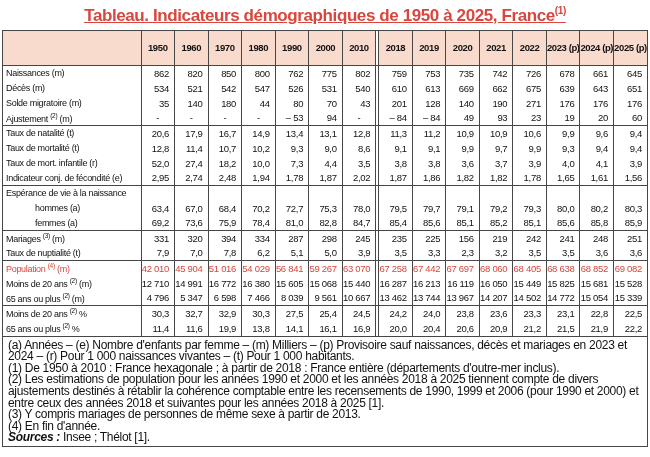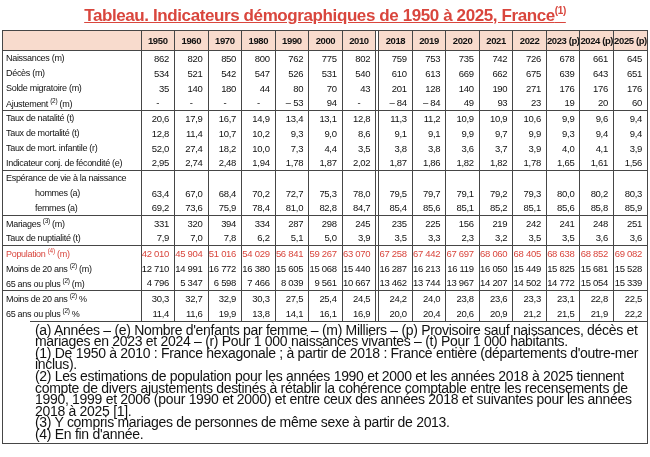--- a/index.html
+++ b/index.html
@@ -19,36 +19,36 @@
   }
   .title sup{font-size:10px;}
   .frame{margin:0 2px;border:1px solid var(--line);}
   table{width:100%;border-collapse:collapse;table-layout:fixed;}
   col.c-label{width:138px;}
   col.c-gap{width:3px;}
   th,td{border-right:1px solid var(--line);padding:0;vertical-align:middle;}
   th:last-child,td:last-child{border-right:none;}
   thead th{
     background:var(--peach);border-bottom:1px solid var(--line);
-    font-size:9.5px;font-weight:bold;height:20px;text-align:center;
+    font-size:9.5px;font-weight:bold;height:35px;text-align:center;
     letter-spacing:-0.4px;white-space:nowrap;overflow:hidden;
   }
   thead th.gap{background:#fff;}
   tbody tr{height:15px;}
   tr.sep td{border-top:1px solid var(--line);}
   td.lbl{font-size:9px;letter-spacing:-0.3px;padding-left:3px;white-space:nowrap;overflow:hidden;}
   td.lbl sup{font-size:6.5px;}
   td.lbl.indent{padding-left:32px;}
   td.num{font-size:9.5px;text-align:right;padding-right:5px;letter-spacing:-0.3px;white-space:nowrap;overflow:hidden;}
   td.num.dash{text-align:center;padding-right:0;}
   tr.red td{color:var(--red);}
   td.gap{background:#fff;}
   .footnotes{
     border-top:1px solid var(--line);padding:3px 5px 2px;
-    font-size:14px;line-height:11.6px;letter-spacing:-0.3px;margin-left:27px;
+    font-size:12px;line-height:11.6px;letter-spacing:-0.3px;
   }
   .footnotes p{margin:0;}
   .src{font-weight:bold;font-style:italic;}
 </style>
 </head>
 <body>
 
 <div class="title"><span>Tableau. Indicateurs démographiques de 1950 à 2025, France</span><sup>(1)</sup></div>
 
 <div class="frame">
@@ -437,14 +437,15 @@
           <td class="num">22,2</td>
         </tr>
       </tbody>
   </table>
   <div class="footnotes">
     <p>(a) Années – (e) Nombre d'enfants par femme – (m) Milliers – (p) Provisoire sauf naissances, décès et mariages en 2023 et 2024 – (r) Pour 1 000 naissances vivantes – (t) Pour 1 000 habitants.</p>
     <p>(1) De 1950 à 2010 : France hexagonale ; à partir de 2018 : France entière (départements d'outre-mer inclus).</p>
     <p>(2) Les estimations de population pour les années 1990 et 2000 et les années 2018 à 2025 tiennent compte de divers ajustements destinés à rétablir la cohérence comptable entre les recensements de 1990, 1999 et 2006 (pour 1990 et 2000) et entre ceux des années 2018 et suivantes pour les années 2018 à 2025 [1].</p>
     <p>(3) Y compris mariages de personnes de même sexe à partir de 2013.</p>
     <p>(4) En fin d'année.</p>
+    <p><span class="src">Sources : </span><span>Insee ; Thélot [1].</span></p>
   </div>
 </div>
 
 </body></html>

